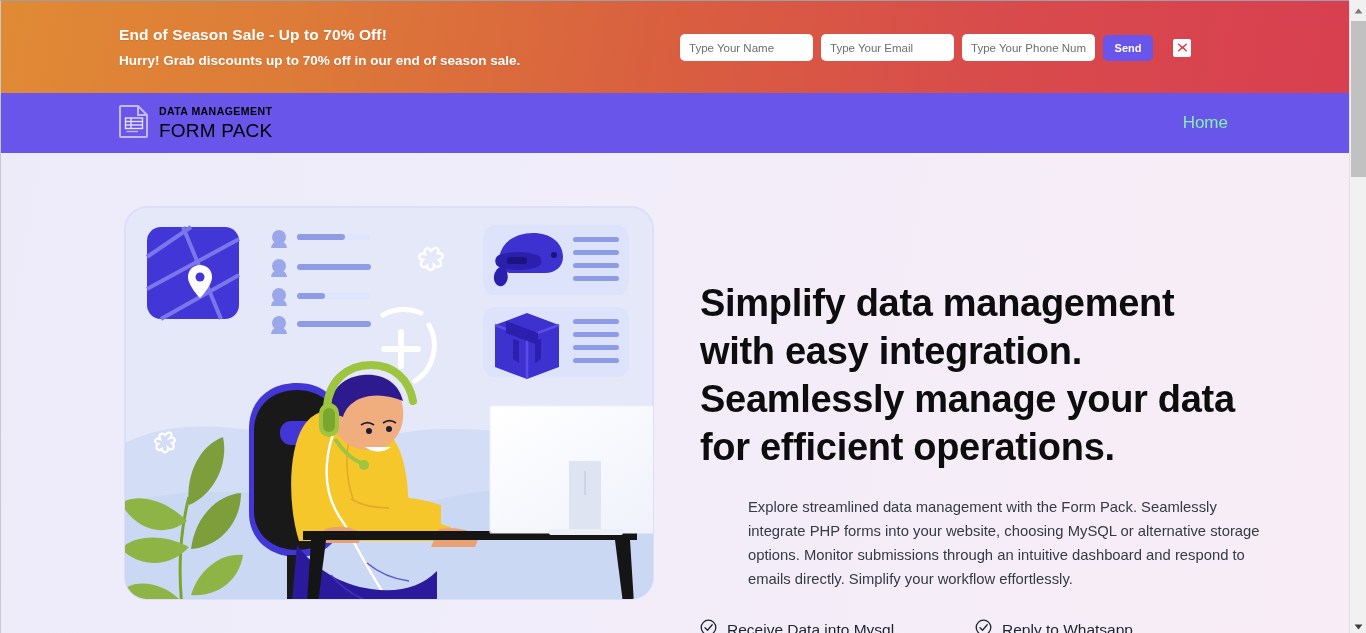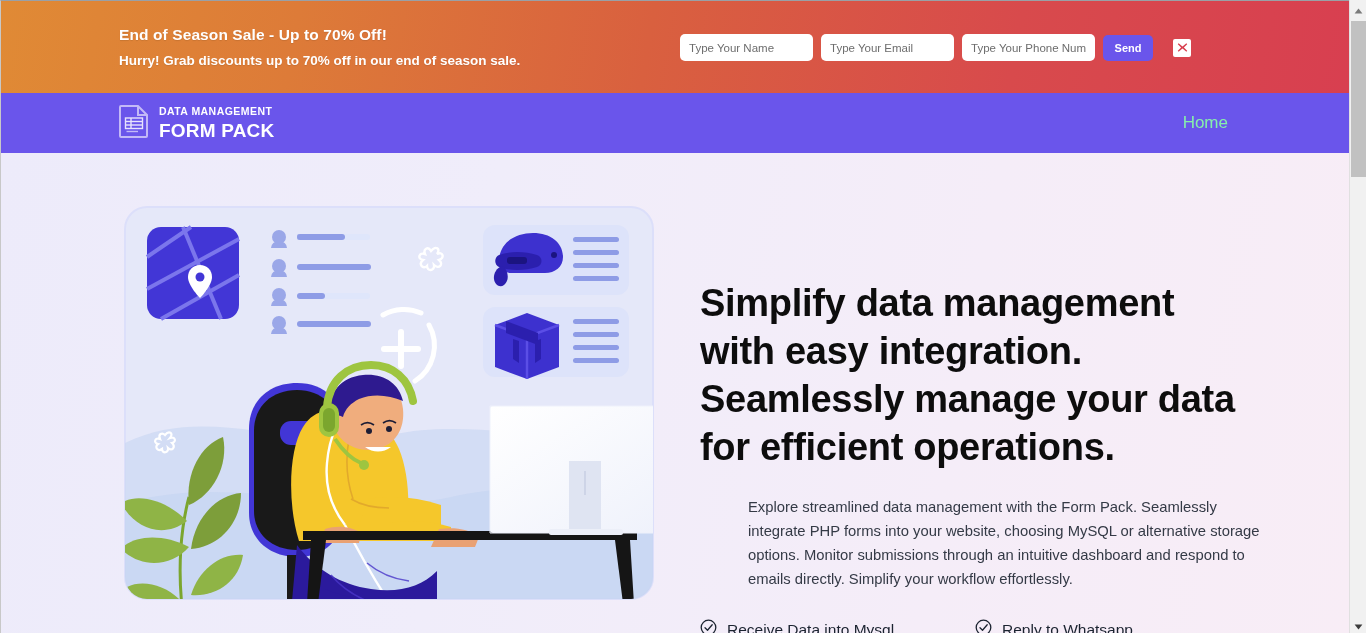--- a/index.html
+++ b/index.html
@@ -118,30 +118,30 @@
     position: relative;
   }
   .brand {
     margin-left: 118px;
     display: flex;
     align-items: center;
     text-decoration: none;
     cursor: pointer;
   }
   .brand-icon { margin-right: 10px; display: block; }
-  .brand-lines { color: #ffffff; line-height: 1; }
+  .brand-lines { color: #000000; line-height: 1; }
   .brand-top {
     font-size: 10.5px;
     font-weight: bold;
     letter-spacing: .45px;
     margin-bottom: 4px;
   }
   .brand-bottom {
     font-size: 19px;
-    font-weight: bold;
+    font-weight: normal;
     letter-spacing: .2px;
   }
   .nav-links {
     position: absolute;
     right: 121px;
     display: flex;
     align-items: center;
     gap: 28px;
   }
   .nav-link {

